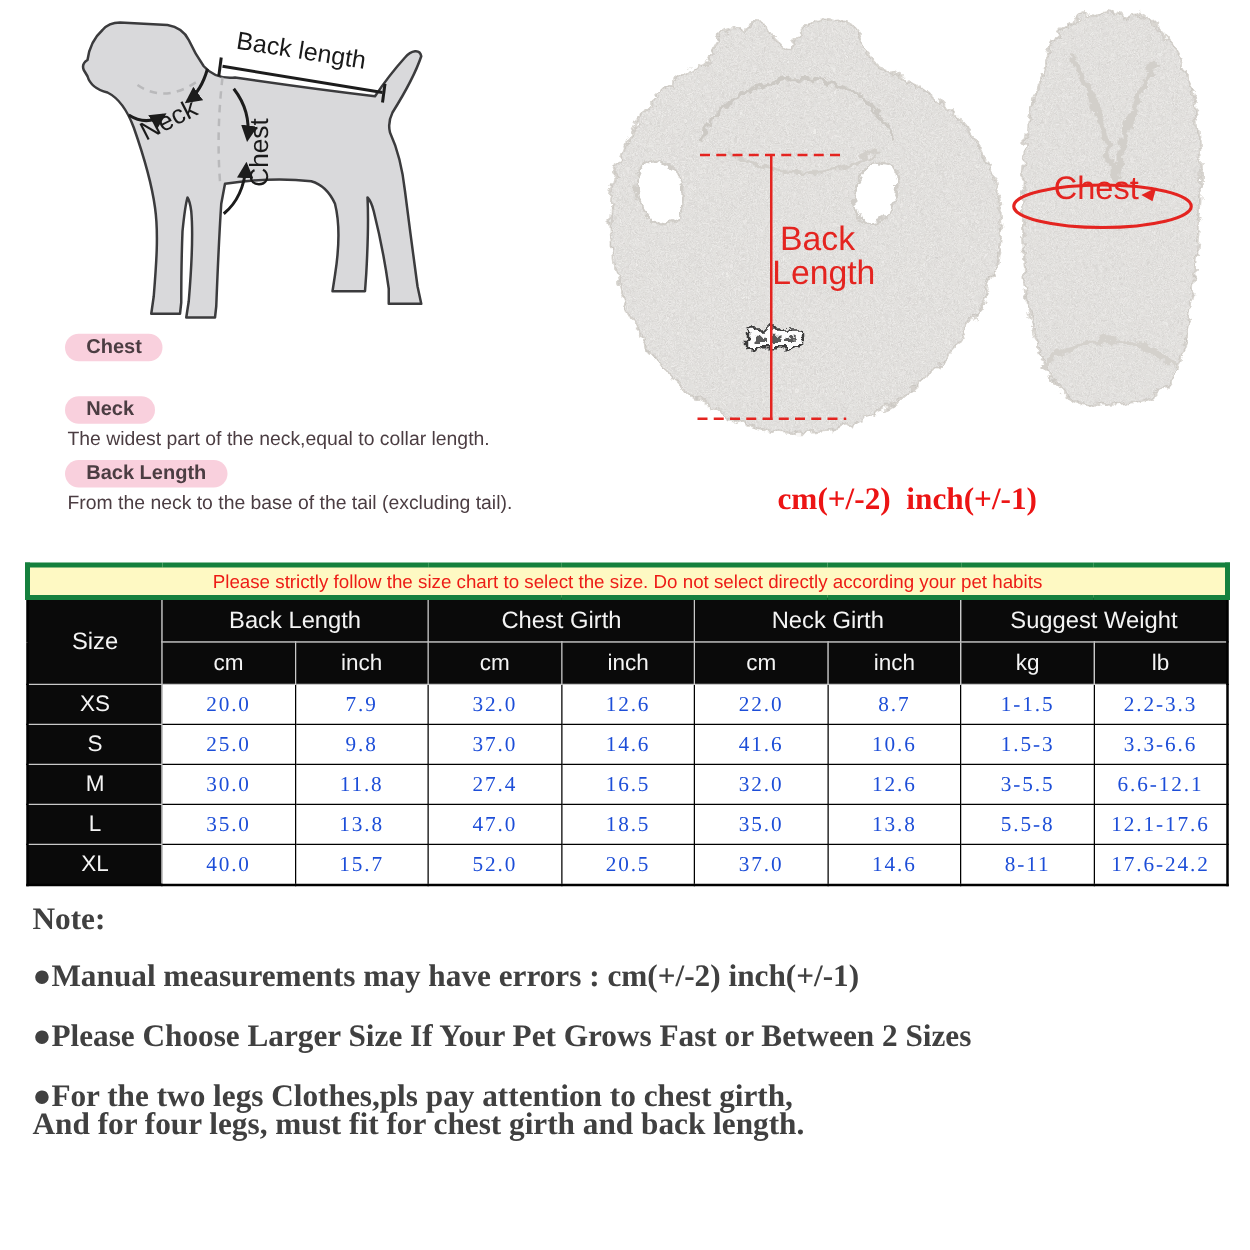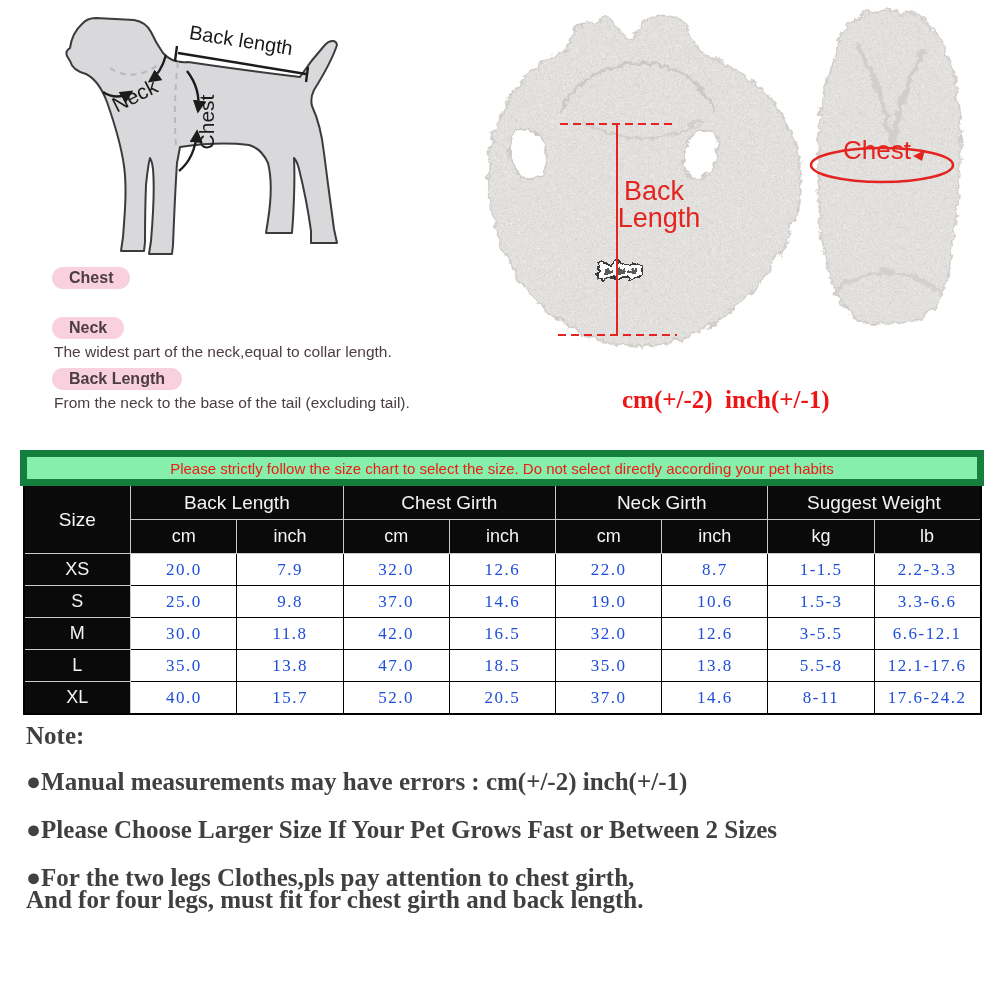--- a/index.html
+++ b/index.html
@@ -26,22 +26,22 @@
 
   
   table.size-chart{
     position:absolute;left:20px;top:450px;width:964px;
     border-collapse:collapse;border:2px solid #000;table-layout:fixed;
   }
   table.size-chart td, table.size-chart th{
     text-align:center;vertical-align:middle;padding:0;
   }
   td.caption-cell{
-    height:22px;background:#86efac;color:#ed1c16;font-size:15px;
-    border:7px solid #15803d;
+    height:22px;background:#fef9c3;color:#ed1c16;font-size:15px;
+    border:4px solid #15803d;
   }
   th.group-cell,th.unit-cell,th.size-head,th.size-cell{
     background:#0a0a0a;color:#f4f4f4;font-weight:normal;
     border:1px solid #c9c9c9;
   }
   th.size-head{font-size:19px;}
   th.group-cell{height:33px;font-size:19px;}
   th.unit-cell{height:33px;font-size:18px;}
   th.size-cell{height:31px;font-size:18px;}
   td.data-cell{
@@ -232,30 +232,30 @@
       <td class="data-cell">8.7</td>
       <td class="data-cell">1-1.5</td>
       <td class="data-cell">2.2-3.3</td>
     </tr>
     <tr>
       <th class="size-cell">S</th>
       <td class="data-cell">25.0</td>
       <td class="data-cell">9.8</td>
       <td class="data-cell">37.0</td>
       <td class="data-cell">14.6</td>
-      <td class="data-cell">19.0</td>
+      <td class="data-cell">41.6</td>
       <td class="data-cell">10.6</td>
       <td class="data-cell">1.5-3</td>
       <td class="data-cell">3.3-6.6</td>
     </tr>
     <tr>
       <th class="size-cell">M</th>
       <td class="data-cell">30.0</td>
       <td class="data-cell">11.8</td>
-      <td class="data-cell">42.0</td>
+      <td class="data-cell">27.4</td>
       <td class="data-cell">16.5</td>
       <td class="data-cell">32.0</td>
       <td class="data-cell">12.6</td>
       <td class="data-cell">3-5.5</td>
       <td class="data-cell">6.6-12.1</td>
     </tr>
     <tr>
       <th class="size-cell">L</th>
       <td class="data-cell">35.0</td>
       <td class="data-cell">13.8</td>

